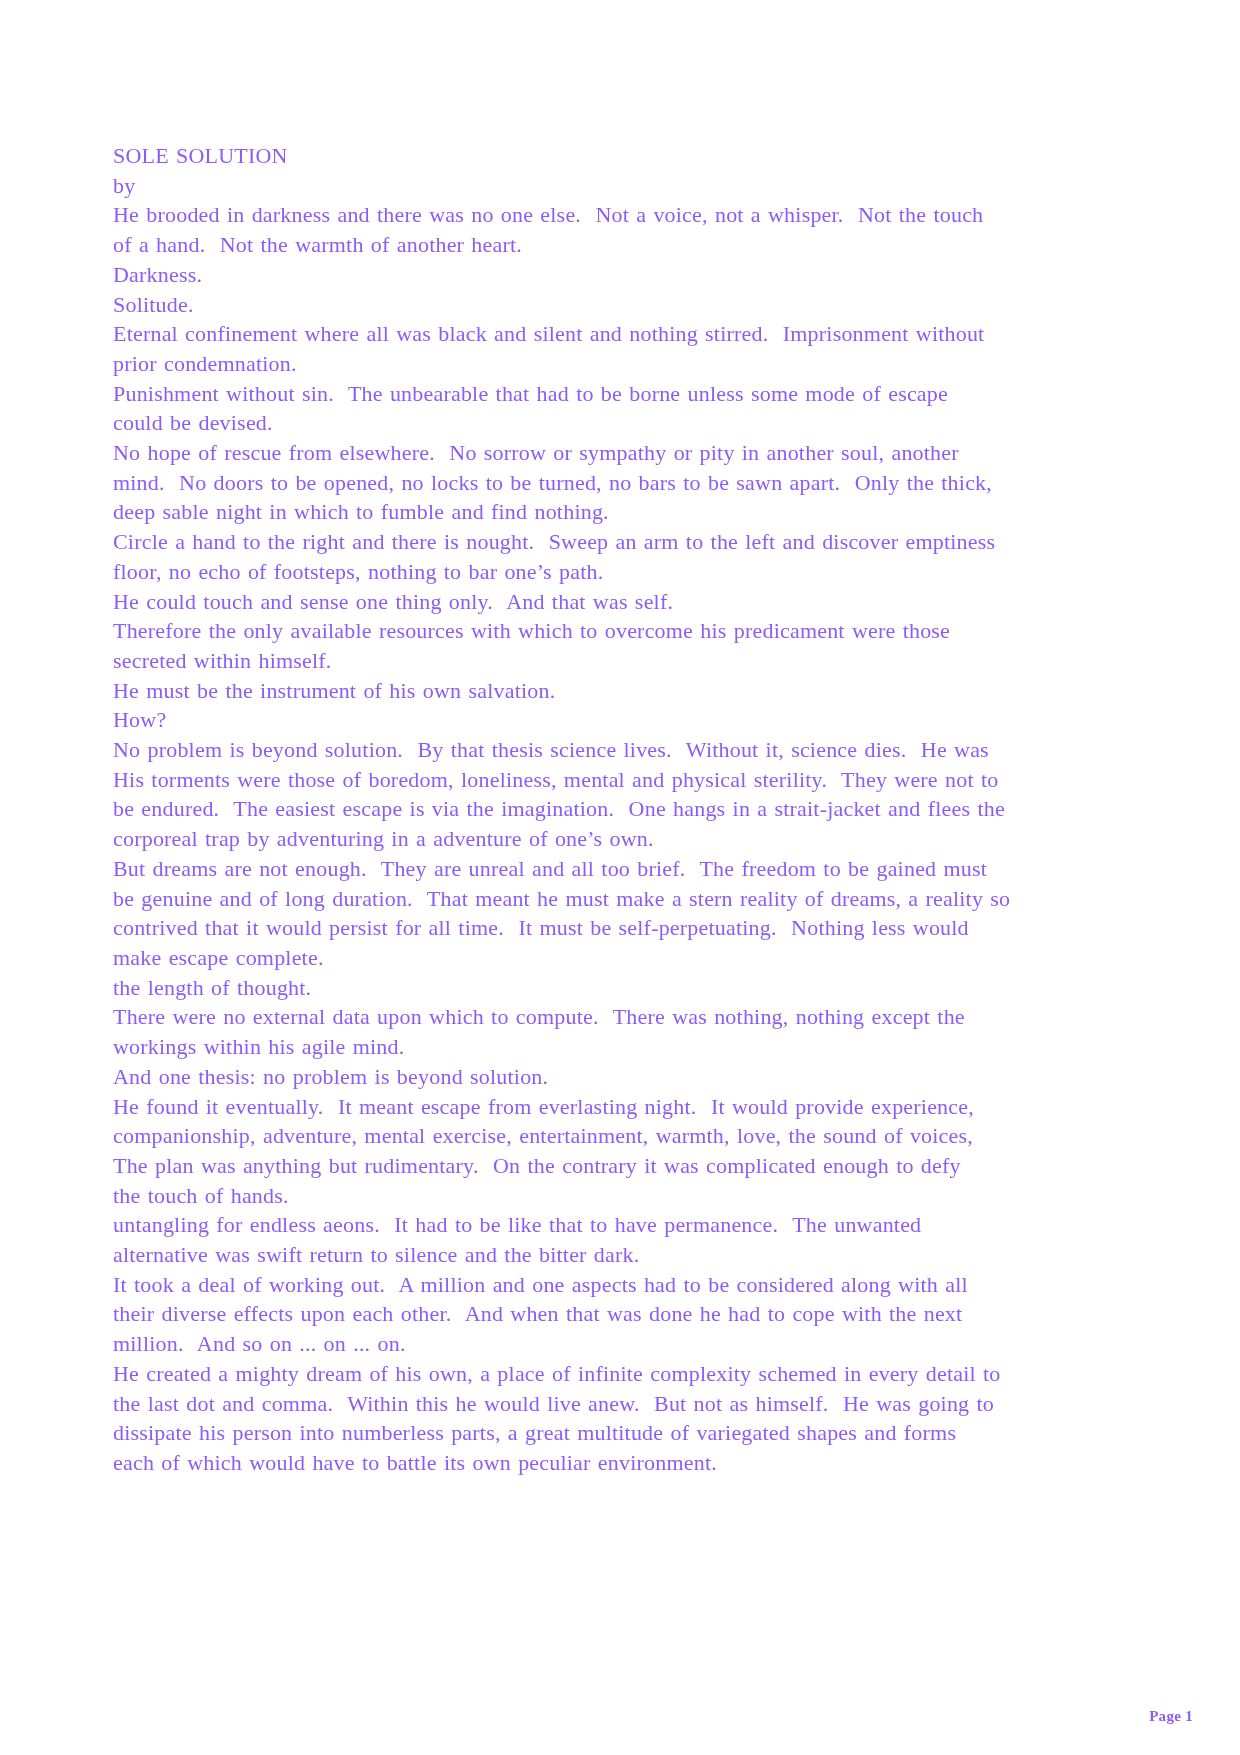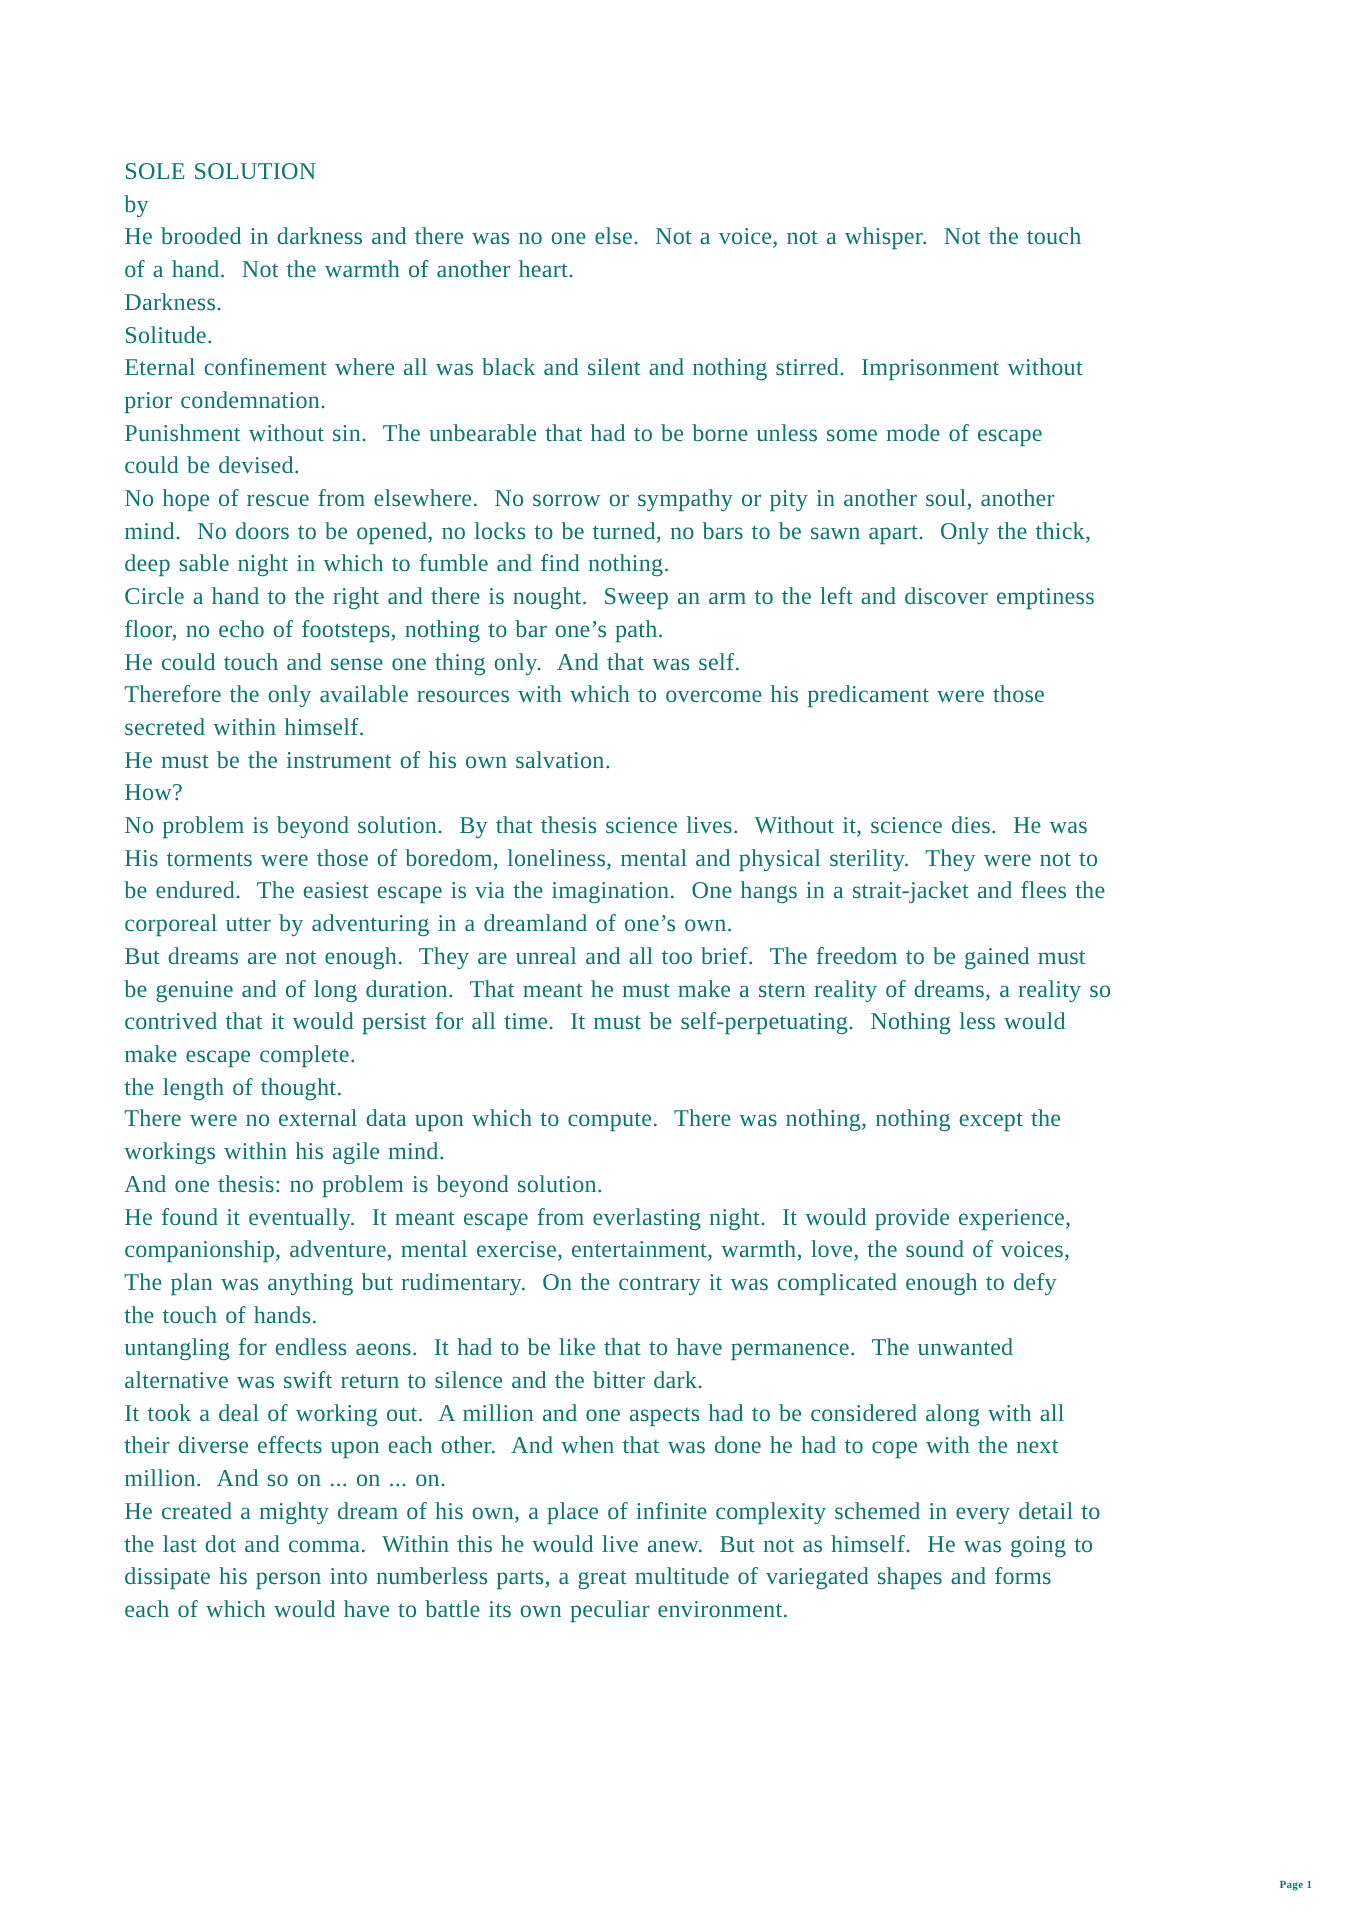--- a/index.html
+++ b/index.html
@@ -6,41 +6,41 @@
     margin: 0;
     padding: 0;
     background: #ffffff;
   }
   .page {
     position: relative;
     width: 1240px;
     height: 1755px;
     background: #ffffff;
     font-family: "Liberation Serif", serif;
-    color: #0f766e;
+    color: #8b5cf6;
     overflow: hidden;
   }
   .text-block {
     position: absolute;
     left: 113px;
     top: 141px;
   }
   .line {
     font-size: 22px;
     line-height: 29.7px;
     white-space: pre;          
     letter-spacing: 0.2px;
     word-spacing: 1.5px;
     font-weight: 400;
   }
   .footer {
     position: absolute;
     right: 47px;
     top: 1708px;
-    font-size: 10px;
+    font-size: 15px;
     font-weight: bold;
     letter-spacing: 0.3px;
   }
 </style>
 </head>
 <body>
 
 <div class="page">
   <div class="text-block">
     <div class="line">SOLE SOLUTION</div>
@@ -60,21 +60,21 @@
         <div class="line">Circle a hand to the right and there is nought.  Sweep an arm to the left and discover emptiness</div>
         <div class="line">floor, no echo of footsteps, nothing to bar one’s path.</div>
         <div class="line">He could touch and sense one thing only.  And that was self.</div>
         <div class="line">Therefore the only available resources with which to overcome his predicament were those</div>
         <div class="line">secreted within himself.</div>
         <div class="line">He must be the instrument of his own salvation.</div>
         <div class="line">How?</div>
         <div class="line">No problem is beyond solution.  By that thesis science lives.  Without it, science dies.  He was</div>
         <div class="line">His torments were those of boredom, loneliness, mental and physical sterility.  They were not to</div>
         <div class="line">be endured.  The easiest escape is via the imagination.  One hangs in a strait-jacket and flees the</div>
-        <div class="line">corporeal utter by adventuring in a dreamland of one’s own.</div>
+        <div class="line">corporeal trap by adventuring in a adventure of one’s own.</div>
         <div class="line">But dreams are not enough.  They are unreal and all too brief.  The freedom to be gained must</div>
         <div class="line">be genuine and of long duration.  That meant he must make a stern reality of dreams, a reality so</div>
         <div class="line">contrived that it would persist for all time.  It must be self-perpetuating.  Nothing less would</div>
         <div class="line">make escape complete.</div>
         <div class="line">the length of thought.</div>
         <div class="line">There were no external data upon which to compute.  There was nothing, nothing except the</div>
         <div class="line">workings within his agile mind.</div>
         <div class="line">And one thesis: no problem is beyond solution.</div>
         <div class="line">He found it eventually.  It meant escape from everlasting night.  It would provide experience,</div>
         <div class="line">companionship, adventure, mental exercise, entertainment, warmth, love, the sound of voices,</div>

